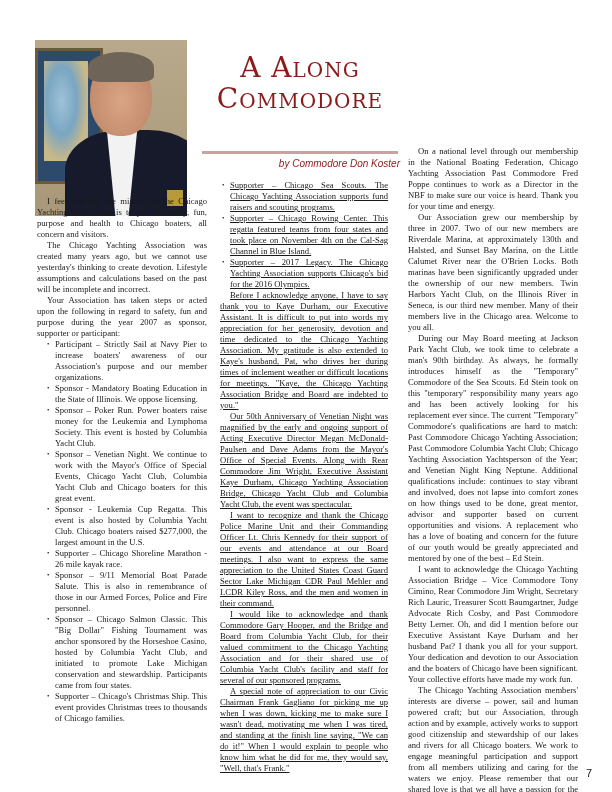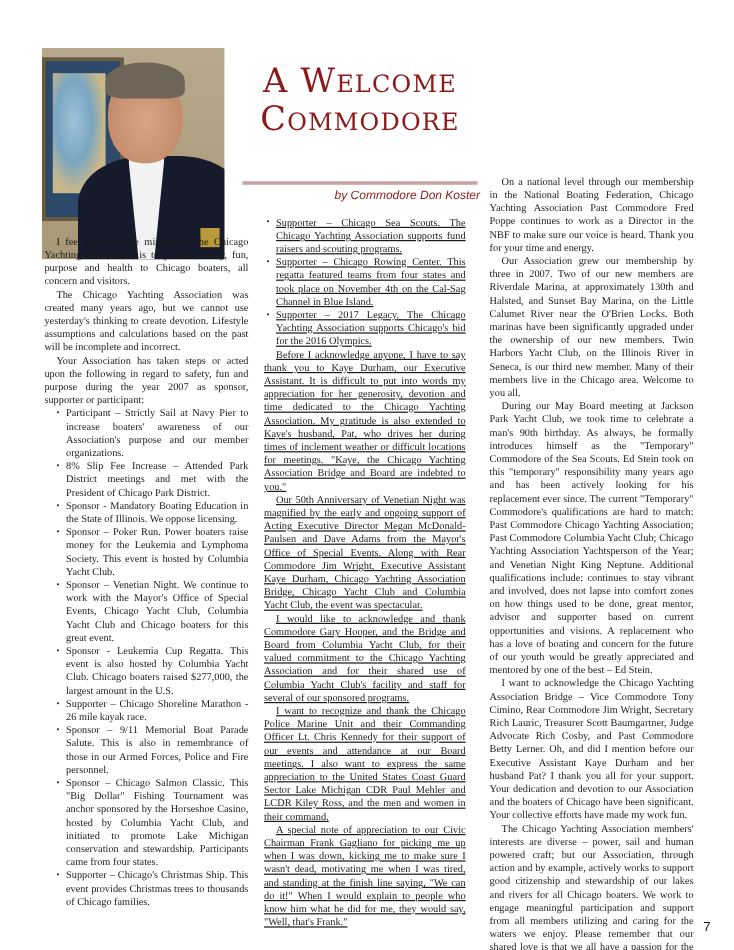--- a/index.html
+++ b/index.html
@@ -46,54 +46,53 @@
 <div class="photo">
   <div class="map"></div>
   <div class="jacket"></div>
   <div class="shirt"></div>
   <div class="head"></div>
   <div class="hair"></div>
   <div class="badge"></div>
 </div>
 
 <div class="title">
-  <div>A Welcome</div>
+  <div>A Along</div>
   <div>Commodore</div>
 </div>
 <div class="rule"></div>
 <div class="byline">by Commodore Don Koster</div>
 
 <div class="col c1">
   <p>I feel that the life mission of the Chicago Yachting Association is to provide safety, fun, purpose and health to Chicago boaters, all concern and visitors.</p>
   <p>The Chicago Yachting Association was created many years ago, but we cannot use yesterday's thinking to create devotion. Lifestyle assumptions and calculations based on the past will be incomplete and incorrect.</p>
   <p>Your Association has taken steps or acted upon the following in regard to safety, fun and purpose during the year 2007 as sponsor, supporter or participant:</p>
   <ul>
     <li>Participant – Strictly Sail at Navy Pier to increase boaters' awareness of our Association's purpose and our member organizations.</li>
-    <li>8% Slip Fee Increase – Attended Park District meetings and met with the President of Chicago Park District.</li>
     <li>Sponsor - Mandatory Boating Education in the State of Illinois. We oppose licensing.</li>
     <li>Sponsor – Poker Run. Power boaters raise money for the Leukemia and Lymphoma Society. This event is hosted by Columbia Yacht Club.</li>
     <li>Sponsor – Venetian Night. We continue to work with the Mayor's Office of Special Events, Chicago Yacht Club, Columbia Yacht Club and Chicago boaters for this great event.</li>
     <li>Sponsor - Leukemia Cup Regatta. This event is also hosted by Columbia Yacht Club. Chicago boaters raised $277,000, the largest amount in the U.S.</li>
     <li>Supporter – Chicago Shoreline Marathon - 26 mile kayak race.</li>
     <li>Sponsor – 9/11 Memorial Boat Parade Salute. This is also in remembrance of those in our Armed Forces, Police and Fire personnel.</li>
     <li>Sponsor – Chicago Salmon Classic. This "Big Dollar" Fishing Tournament was anchor sponsored by the Horseshoe Casino, hosted by Columbia Yacht Club, and initiated to promote Lake Michigan conservation and stewardship. Participants came from four states.</li>
     <li>Supporter – Chicago's Christmas Ship. This event provides Christmas trees to thousands of Chicago families.</li>
   </ul>
 </div>
 
 <div class="col c2">
   <ul>
     <li>Supporter – Chicago Sea Scouts. The Chicago Yachting Association supports fund raisers and scouting programs.</li>
     <li>Supporter – Chicago Rowing Center. This regatta featured teams from four states and took place on November 4th on the Cal-Sag Channel in Blue Island.</li>
     <li>Supporter – 2017 Legacy. The Chicago Yachting Association supports Chicago's bid for the 2016 Olympics.</li>
   </ul>
   <p>Before I acknowledge anyone, I have to say thank you to Kaye Durham, our Executive Assistant. It is difficult to put into words my appreciation for her generosity, devotion and time dedicated to the Chicago Yachting Association. My gratitude is also extended to Kaye's husband, Pat, who drives her during times of inclement weather or difficult locations for meetings. "Kaye, the Chicago Yachting Association Bridge and Board are indebted to you."</p>
   <p>Our 50th Anniversary of Venetian Night was magnified by the early and ongoing support of Acting Executive Director Megan McDonald-Paulsen and Dave Adams from the Mayor's Office of Special Events. Along with Rear Commodore Jim Wright, Executive Assistant Kaye Durham, Chicago Yachting Association Bridge, Chicago Yacht Club and Columbia Yacht Club, the event was spectacular.</p>
+  <p>I want to recognize and thank the Chicago Police Marine Unit and their Commanding Officer Lt. Chris Kennedy for their support of our events and attendance at our Board meetings. I also want to express the same appreciation to the United States Coast Guard Sector Lake Michigan CDR Paul Mehler and LCDR Kiley Ross, and the men and women in their command.</p>
   <p>I would like to acknowledge and thank Commodore Gary Hooper, and the Bridge and Board from Columbia Yacht Club, for their valued commitment to the Chicago Yachting Association and for their shared use of Columbia Yacht Club's facility and staff for several of our sponsored programs.</p>
-  <p>I want to recognize and thank the Chicago Police Marine Unit and their Commanding Officer Lt. Chris Kennedy for their support of our events and attendance at our Board meetings. I also want to express the same appreciation to the United States Coast Guard Sector Lake Michigan CDR Paul Mehler and LCDR Kiley Ross, and the men and women in their command.</p>
   <p>A special note of appreciation to our Civic Chairman Frank Gagliano for picking me up when I was down, kicking me to make sure I wasn't dead, motivating me when I was tired, and standing at the finish line saying, "We can do it!" When I would explain to people who know him what he did for me, they would say, "Well, that's Frank."</p>
 </div>
 
 <div class="col c3">
   <p>On a national level through our membership in the National Boating Federation, Chicago Yachting Association Past Commodore Fred Poppe continues to work as a Director in the NBF to make sure our voice is heard. Thank you for your time and energy.</p>
   <p>Our Association grew our membership by three in 2007. Two of our new members are Riverdale Marina, at approximately 130th and Halsted, and Sunset Bay Marina, on the Little Calumet River near the O'Brien Locks. Both marinas have been significantly upgraded under the ownership of our new members. Twin Harbors Yacht Club, on the Illinois River in Seneca, is our third new member. Many of their members live in the Chicago area. Welcome to you all.</p>
   <p>During our May Board meeting at Jackson Park Yacht Club, we took time to celebrate a man's 90th birthday. As always, he formally introduces himself as the "Temporary" Commodore of the Sea Scouts. Ed Stein took on this "temporary" responsibility many years ago and has been actively looking for his replacement ever since. The current "Temporary" Commodore's qualifications are hard to match: Past Commodore Chicago Yachting Association; Past Commodore Columbia Yacht Club; Chicago Yachting Association Yachtsperson of the Year; and Venetian Night King Neptune. Additional qualifications include: continues to stay vibrant and involved, does not lapse into comfort zones on how things used to be done, great mentor, advisor and supporter based on current opportunities and visions. A replacement who has a love of boating and concern for the future of our youth would be greatly appreciated and mentored by one of the best – Ed Stein.</p>
   <p>I want to acknowledge the Chicago Yachting Association Bridge – Vice Commodore Tony Cimino, Rear Commodore Jim Wright, Secretary Rich Lauric, Treasurer Scott Baumgartner, Judge Advocate Rich Cosby, and Past Commodore Betty Lerner. Oh, and did I mention before our Executive Assistant Kaye Durham and her husband Pat? I thank you all for your support. Your dedication and devotion to our Association and the boaters of Chicago have been significant. Your collective efforts have made my work fun.</p>
   <p><span>The Chicago Yachting Association members' interests are diverse – power, sail and human powered craft; but our Association, through action and by example, actively works to support good citizenship and stewardship of our lakes and rivers for all Chicago boaters. We work to engage meaningful participation and support from all members utilizing and caring for the waters we enjoy. Please remember that our shared love is that we all have a passion for the H</span></p>
 </div>

